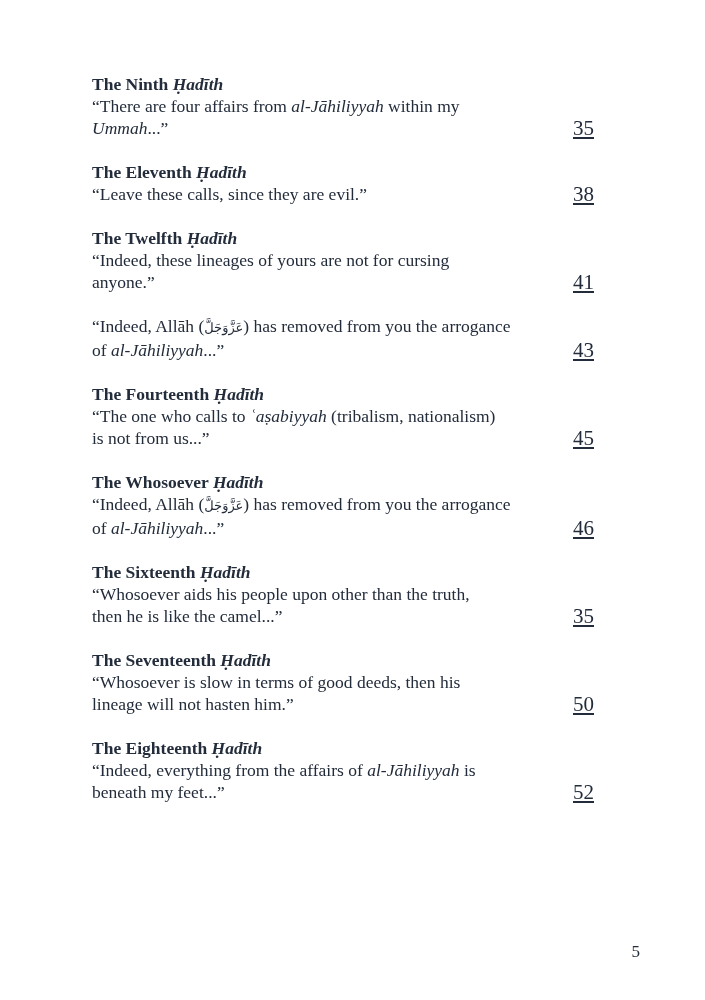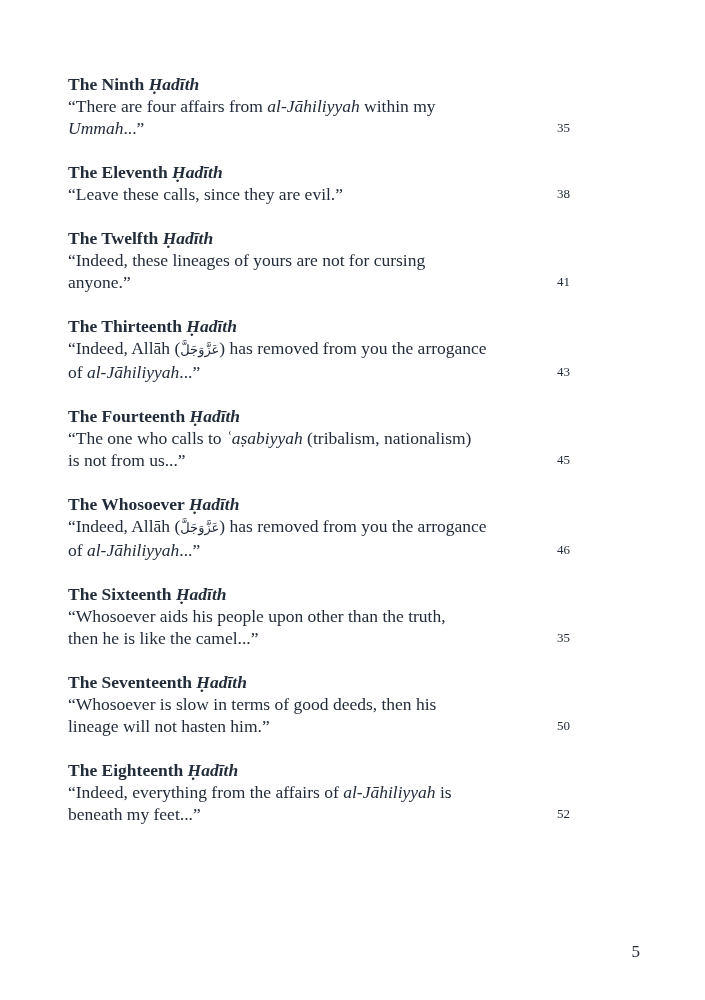--- a/index.html
+++ b/index.html
@@ -15,21 +15,21 @@
     position: relative;
     overflow: hidden;
   }
   .page {
     position: absolute;
     inset: 0;
     background: #ffffff;
   }
   .toc {
     position: absolute;
-    left: 68px;
+    left: 92px;
     top: 73px;
     width: 502px;
   }
   .entry {
     margin: 0 0 22px 0;
   }
   .entry-title {
     margin: 0;
     font-size: 17.5px;
     line-height: 22px;
@@ -49,25 +49,26 @@
     max-width: 470px;
   }
   .quote .italic {
     font-style: italic;
   }
   .arabic {
     font-family: Liberation Sans, sans-serif;
     font-size: 13px;
   }
   .page-num {
-    font-size: 13px;
+    font-size: 21px;
     line-height: 22px;
     text-align: center;
     flex: 0 0 auto;
     padding-left: 12px;
+    text-decoration: underline;
   }
   .folio {
     position: absolute;
     top: 941px;
     right: 65px;
     font-size: 17px;
     line-height: 22px;
   }
 </style>
 </head>
@@ -102,21 +103,20 @@
     <div class="entry-body">
       <div class="quote">
             <div><span>“Indeed, these lineages of yours are not for cursing</span></div>
             <div><span>anyone.”</span></div>
           </div>
       <div class="page-num">41</div>
     </div>
   </section>
 
   <section class="entry">
-    <h2 class="entry-title"><span>The Thirteenth </span><span class="italic">Ḥadīth</span></h2>
     <div class="entry-body">
       <div class="quote">
             <div><span>“Indeed, Allāh (</span><span class="arabic">عَزَّوَجَلَّ</span><span>) has removed from you the arrogance</span></div>
             <div><span>of </span><span class="italic">al-Jāhiliyyah</span><span>...”</span></div>
           </div>
       <div class="page-num">43</div>
     </div>
   </section>
 
   <section class="entry">

